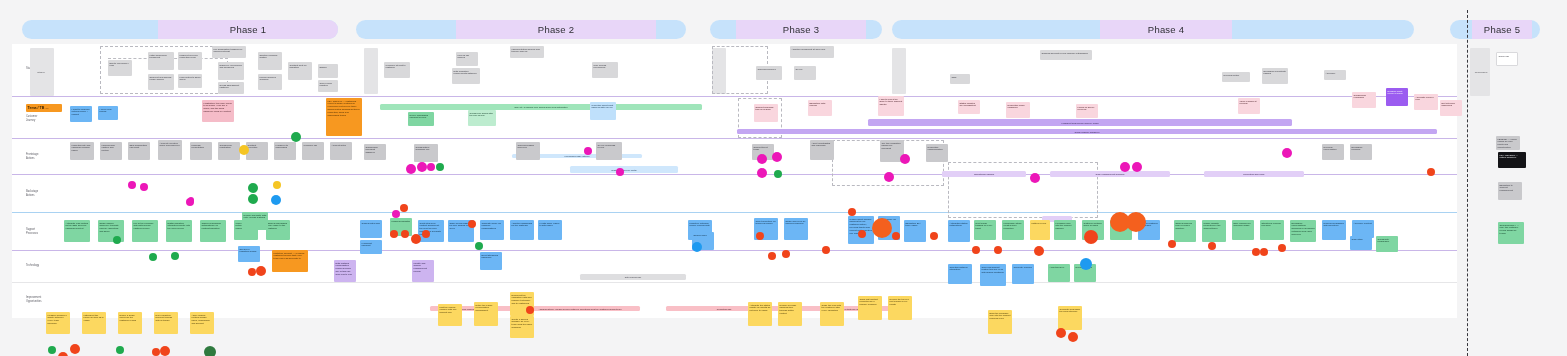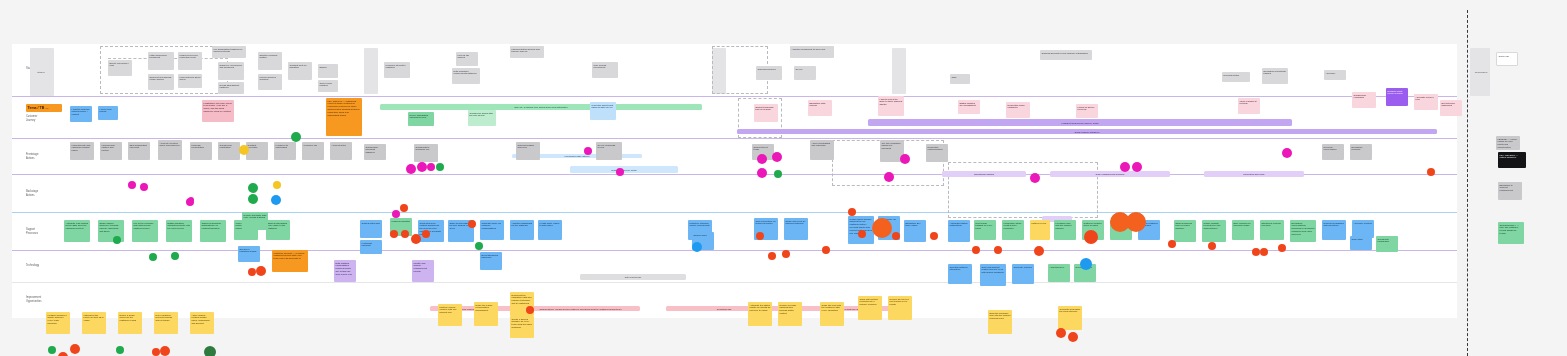--- a/index.html
+++ b/index.html
@@ -165,20 +165,47 @@
     position:absolute;
     border:.5px dashed #b9b9c0;
     border-radius:1px;
   }
 </style>
 </head>
 <body>
 
 <div id="board">
 
+  <div class="phase-band" id="phase-band">
+      <div class="phase-pill" style="left: 22px; width: 316px;">
+        <div class="phase-inner" style="left: 136px; width: 180px;">
+          <span class="phase-label">Phase 1</span>
+        </div>
+      </div>
+      <div class="phase-pill" style="left: 356px; width: 330px;">
+        <div class="phase-inner" style="left: 100px; width: 200px;">
+          <span class="phase-label">Phase 2</span>
+        </div>
+      </div>
+      <div class="phase-pill" style="left: 710px; width: 172px;">
+        <div class="phase-inner" style="left: 26px; width: 130px;">
+          <span class="phase-label">Phase 3</span>
+        </div>
+      </div>
+      <div class="phase-pill" style="left: 892px; width: 522px;">
+        <div class="phase-inner" style="left: 208px; width: 132px;">
+          <span class="phase-label">Phase 4</span>
+        </div>
+      </div>
+      <div class="phase-pill" style="left: 1450px; width: 90px;">
+        <div class="phase-inner" style="left: 22px; width: 60px;">
+          <span class="phase-label">Phase 5</span>
+        </div>
+      </div>
+    </div>
 
   <div class="lanes" id="lanes">
     <div id="lane-seps">
         <div class="lane-sep purple" style="top: 52px;"></div>
         <div class="lane-sep purple" style="top: 94px;"></div>
         <div class="lane-sep purple" style="top: 130px;"></div>
         <div class="lane-sep blue" style="top: 168px;"></div>
         <div class="lane-sep purple" style="top: 206px;"></div>
         <div class="lane-sep grey" style="top: 238px;"></div>
       </div>

